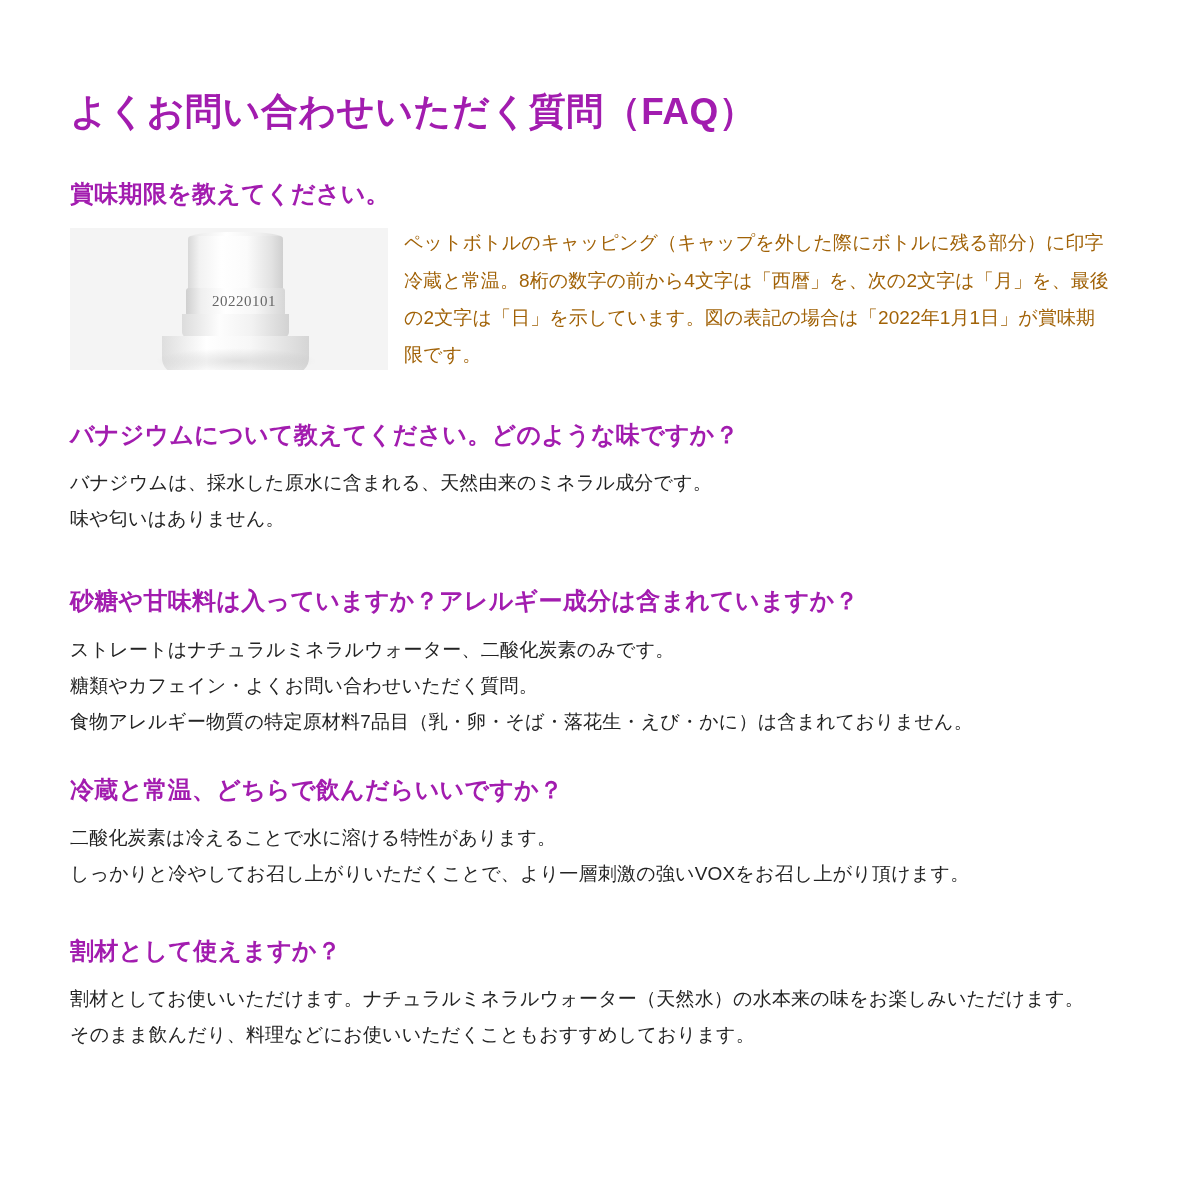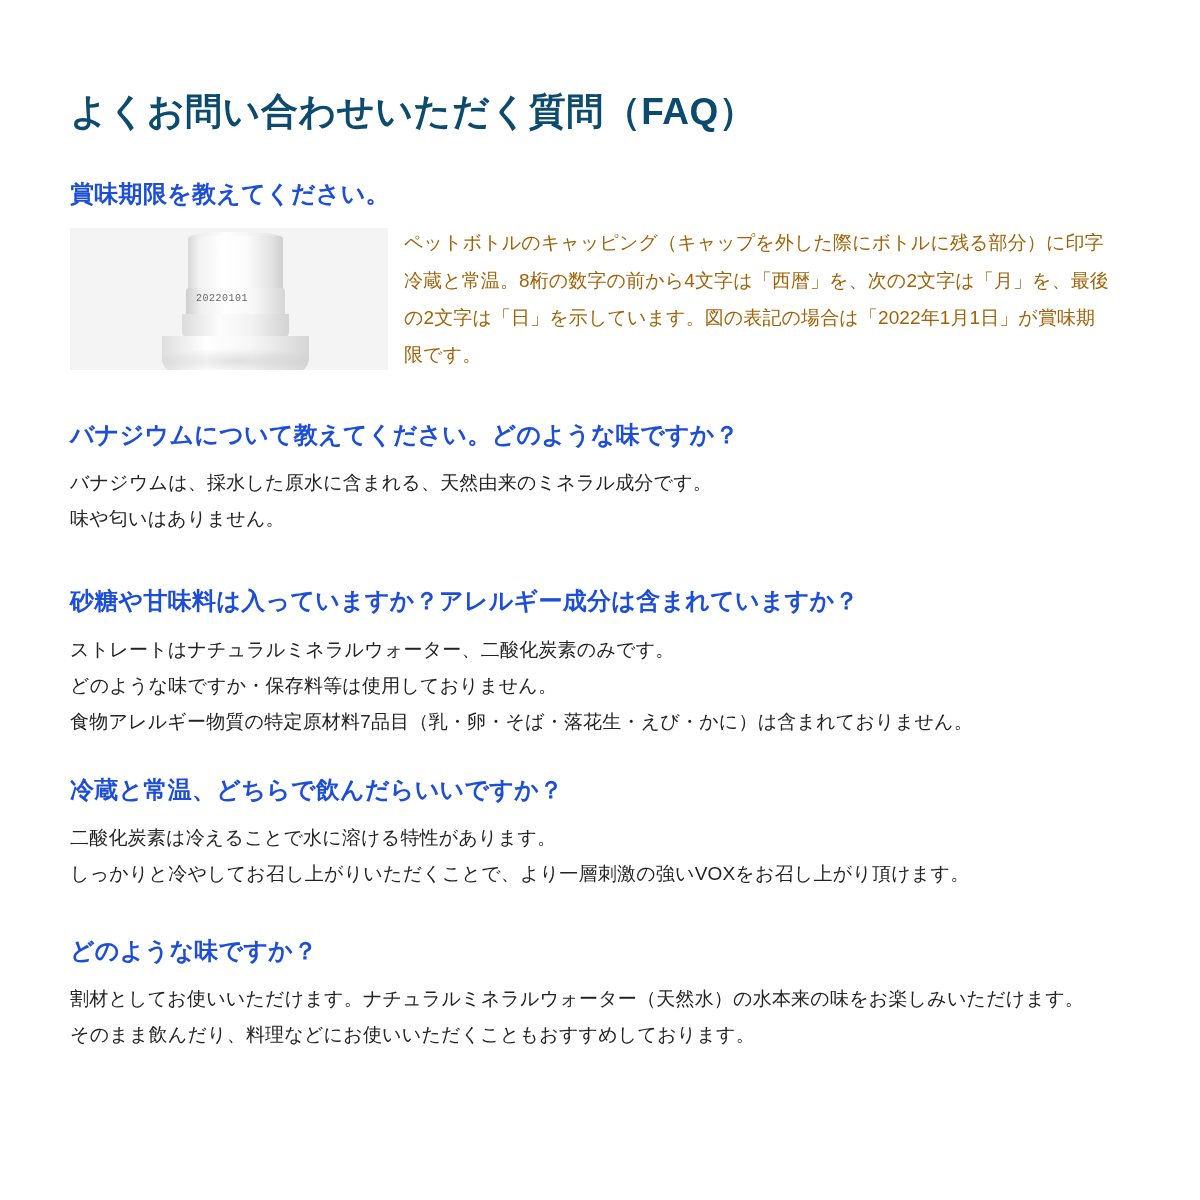--- a/index.html
+++ b/index.html
@@ -24,30 +24,30 @@
     left: 70px;
     top: 88px;
     width: 1080px;
   }
   .faq-title {
     font-size: 37px;
     font-weight: 700;
     letter-spacing: 0.5px;
     line-height: 1.3;
     margin: 0 0 42px 0;
-    color: #0c4a6e;
+    color: #a21caf;
   }
   .q-block { margin-bottom: 34px; }
   .q-title {
     font-size: 24px;
     font-weight: 700;
     line-height: 1.35;
     margin: 0 0 14px 0;
     letter-spacing: 0.3px;
-    color: #1d4ed8;
+    color: #a21caf;
   }
   .a-text {
     font-size: 19px;
     line-height: 1.9;
     color: #232323;
     letter-spacing: 0.2px;
   }
   .a-line { display: block; white-space: pre; }
 
   
@@ -97,23 +97,23 @@
     width: 99px;
     height: 28px;
     background: linear-gradient(to right,#cfcfcf 0%,#efefef 15%,#ffffff 40%,#f6f6f6 70%,#d6d6d6 100%);
     border-radius: 3px;
   }
   .cap-code {
     position: absolute;
     left: 126px;
     top: 65px;
     width: 80px;
-    text-align: left;
-    font-family: Liberation Mono, monospace;
-    font-size: 10px;
+    text-align: right;
+    font-family: Liberation Serif, serif;
+    font-size: 15px;
     letter-spacing: 0.5px;
     color: #666;
   }
   .bottle-neck {
     position: absolute;
     left: 112px;
     top: 86px;
     width: 107px;
     height: 24px;
     background: linear-gradient(to right,#dcdcdc,#fdfdfd 35%,#f2f2f2 65%,#d2d2d2);
@@ -181,35 +181,35 @@
       <div class="a-text">
         <span class="a-line">バナジウムは、採水した原水に含まれる、天然由来のミネラル成分です。</span>
         <span class="a-line">味や匂いはありません。</span>
       </div>
     </section>
 
     <section class="q-block" style="margin-top:48px;">
       <h2 class="q-title">砂糖や甘味料は入っていますか？アレルギー成分は含まれていますか？</h2>
       <div class="a-text">
         <span class="a-line">ストレートはナチュラルミネラルウォーター、二酸化炭素のみです。</span>
-        <span class="a-line">どのような味ですか・保存料等は使用しておりません。</span>
+        <span class="a-line">糖類やカフェイン・よくお問い合わせいただく質問。</span>
         <span class="a-line">食物アレルギー物質の特定原材料7品目（乳・卵・そば・落花生・えび・かに）は含まれておりません。</span>
       </div>
     </section>
 
     <section class="q-block" style="">
       <h2 class="q-title">冷蔵と常温、どちらで飲んだらいいですか？</h2>
       <div class="a-text">
         <span class="a-line">二酸化炭素は冷えることで水に溶ける特性があります。</span>
         <span class="a-line">しっかりと冷やしてお召し上がりいただくことで、より一層刺激の強いVOXをお召し上がり頂けます。</span>
       </div>
     </section>
 
     <section class="q-block" style="margin-top:42px;">
-      <h2 class="q-title">どのような味ですか？</h2>
+      <h2 class="q-title">割材として使えますか？</h2>
       <div class="a-text">
         <span class="a-line">割材としてお使いいただけます。ナチュラルミネラルウォーター（天然水）の水本来の味をお楽しみいただけます。</span>
         <span class="a-line">そのまま飲んだり、料理などにお使いいただくこともおすすめしております。</span>
       </div>
     </section>
 
   </div>
 </div>
 
 </body></html>

